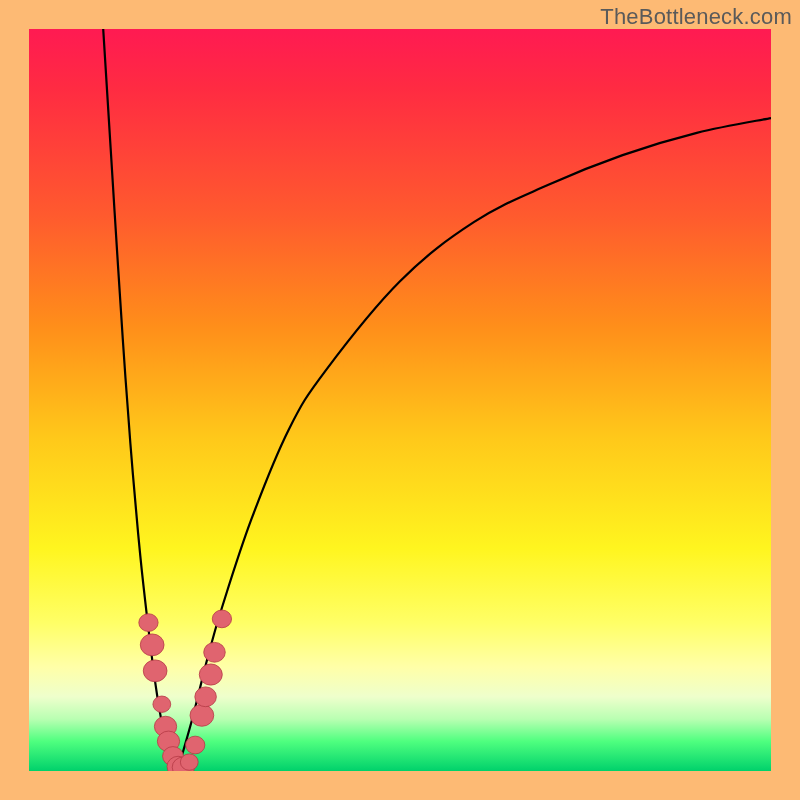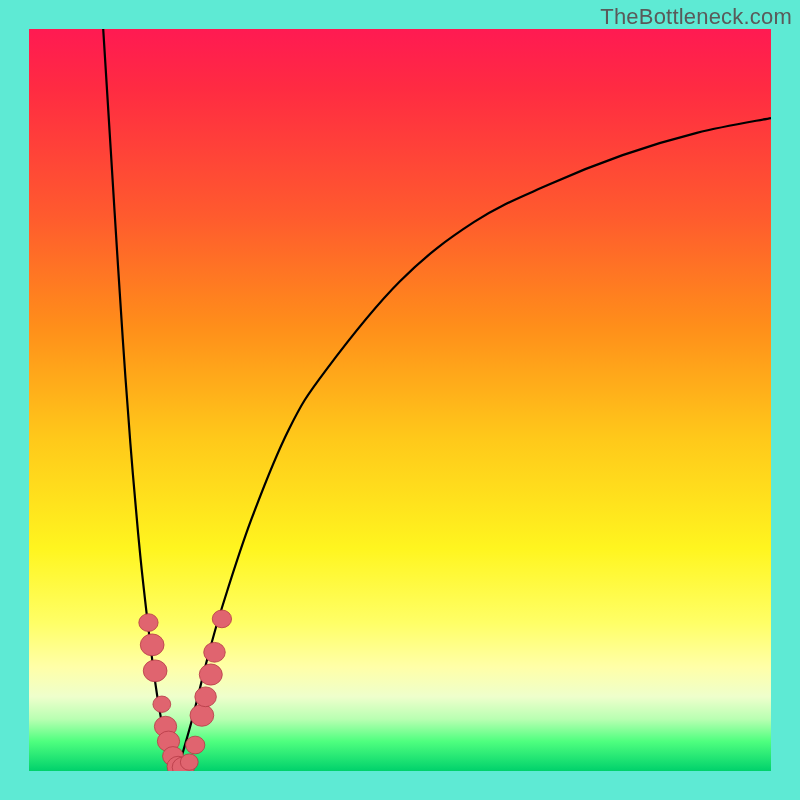--- a/index.html
+++ b/index.html
@@ -10,21 +10,21 @@
     overflow: hidden;
     background: #000;
     font-family: Arial, Helvetica, sans-serif;
   }
   .frame {
     position: absolute;
     left: 0;
     top: 0;
     width: 800px;
     height: 800px;
-    background: #5eead4;
+    background: #fdba74;
   }
   .plot-area {
     position: absolute;
     left: 29px;
     top: 29px;
     width: 742px;
     height: 742px;
     overflow: hidden;
   }
   .gradient-bg {

